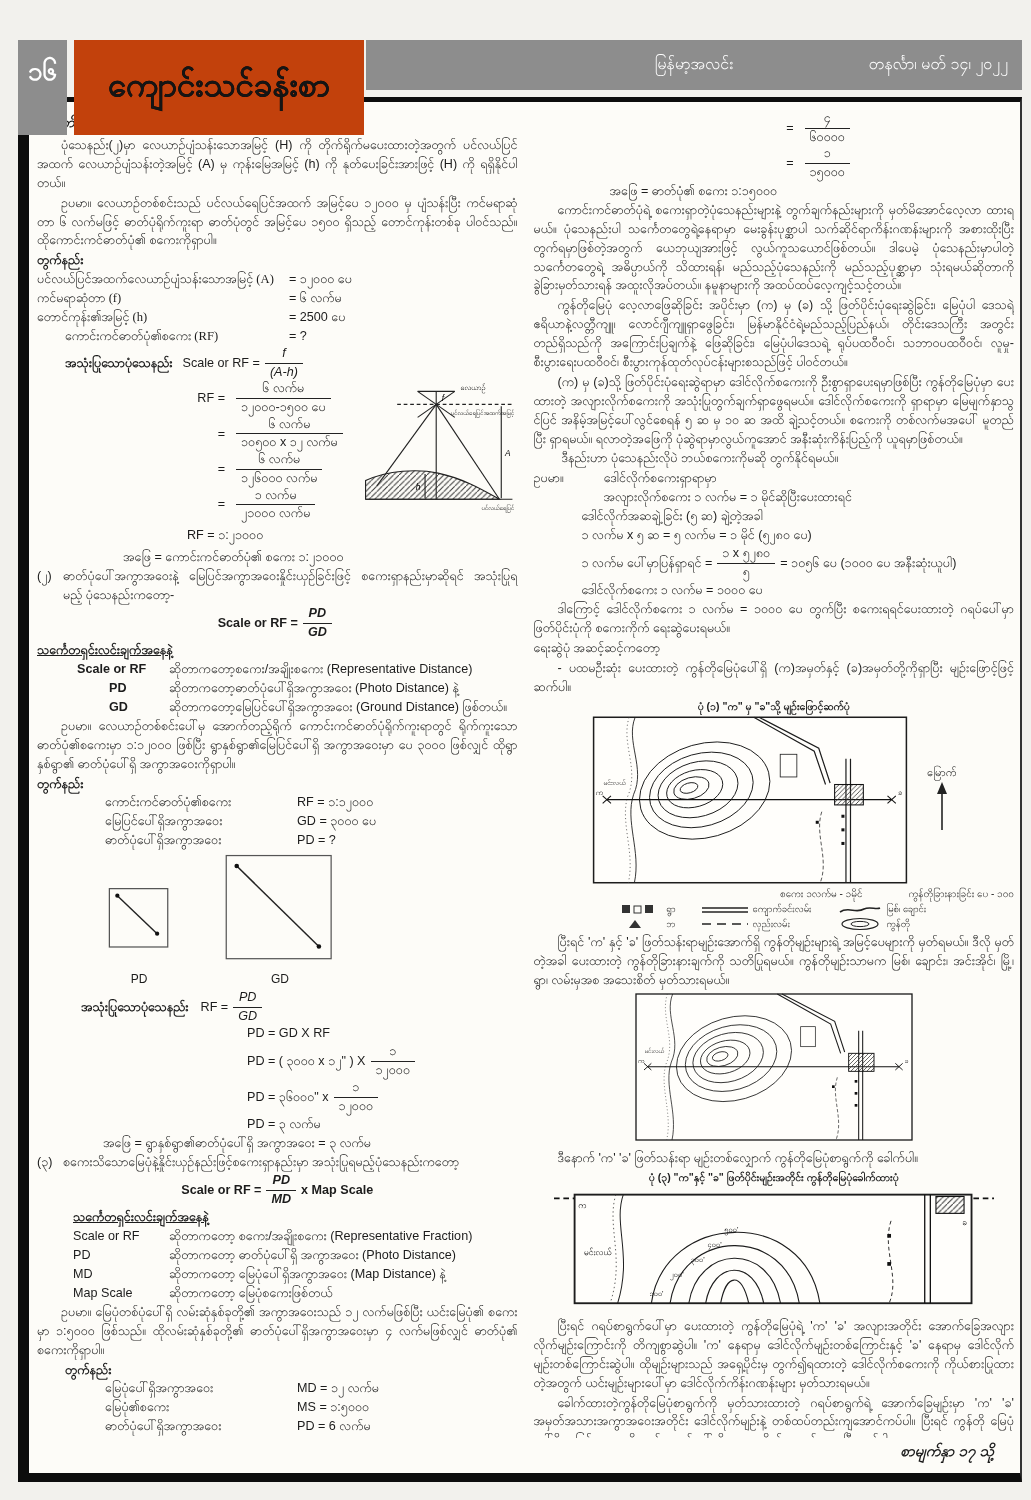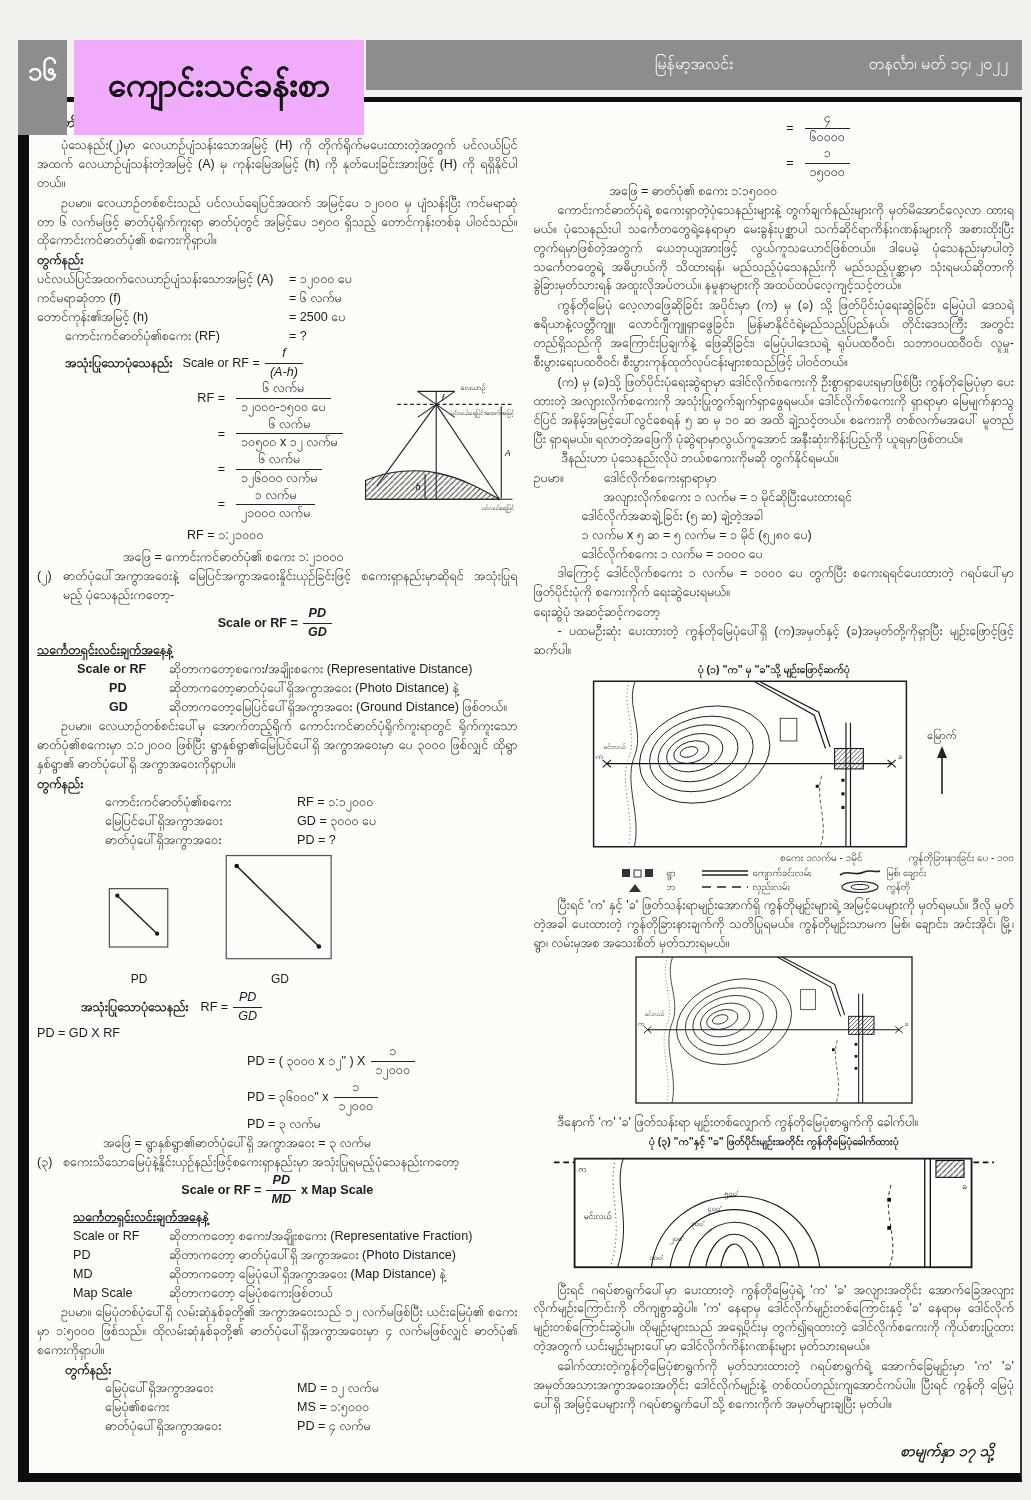--- a/index.html
+++ b/index.html
@@ -16,21 +16,21 @@
 
   
   .pagenum-box {
     position:absolute; left:18px; top:40px; width:49px; height:95px;
     background:#8d8d8d; color:#fff; font-weight:bold; font-size:26px;
     display:flex; justify-content:center; align-items:flex-start; padding-top:14px;
     z-index:5;
   }
   .section-box {
     position:absolute; left:74px; top:40px; width:290px; height:95px;
-    background:#f0abfc; color:#151515; font-weight:bold; font-size:33px;
+    background:#c2410c; color:#151515; font-weight:bold; font-size:33px;
     display:flex; align-items:center; justify-content:center;
     z-index:5; text-shadow:0 0 0 #000;
   }
   .topbar {
     position:absolute; left:366px; top:40px; width:656px; height:50px;
     background:#8d8d8d; color:#fff; z-index:4;
     display:flex; align-items:center; font-size:16px;
   }
   .topbar .paper { position:absolute; left:0; right:0; text-align:center; }
   .topbar .date  { position:absolute; right:14px; }
@@ -51,21 +51,21 @@
 
   .p { margin:0 0 1px 0; text-indent:24px; text-align:justify; }
   .p0 { text-indent:0; }
   .bold { font-weight:bold; }
   .ital { font-style:italic; }
   .underline { text-decoration:underline; }
   .center { text-align:center; }
   .cont-note { font-weight:bold; font-style:italic; font-size:14px; margin:2px 0 3px 0; }
 
   .kv { display:flex; margin:0; }
-  .kv .k { flex:0 0 252px; }
+  .kv .k { flex:0 0 252px;font-family:Liberation Serif, serif; }
   .kv2 { display:flex; margin-left:68px; }
   .kv2 .k { flex:0 0 192px; }
 
   .defrow { display:flex; margin-left:40px; }
   .defrow .t { flex:0 0 92px; font-weight:bold; }
   .defrow2 { display:flex; margin-left:36px; }
   .defrow2 .t { flex:0 0 96px; }
 
   .frac { display:inline-block; vertical-align:middle; text-align:center; margin:0 5px; line-height:1.25; }
   .frac .fn { display:block; padding:0 5px 1px 5px; border-bottom:1.3px solid #222; }
@@ -335,21 +335,21 @@
         </div>
 
         <div style="display:flex;align-items:center;margin-left:44px">
           <span class="bold">အသုံးပြုသောပုံသေနည်း</span>
           <span style="margin-left:12px">RF  =</span>
           <span class="frac">
               <span class="fn ital">PD</span>
               <span class="fd ital">GD</span>
             </span>
         </div>
-        <div style="">PD  =  GD X RF</div>
+        <div style="margin-left:210px">PD  =  GD X RF</div>
         <div class="steprow" style="margin-left:210px">
           <span>PD  =  ( ၃၀၀၀ x ၁၂" )  X</span>
           <span class="frac">
               <span class="fn">၁</span>
               <span class="fd">၁၂၀၀၀</span>
             </span>
         </div>
         <div class="steprow" style="margin-left:210px">
           <span>PD  =  ၃၆၀၀၀" x</span>
           <span class="frac">
@@ -395,21 +395,21 @@
         <div class="kv2">
             <span class="k">မြေပုံပေါ်ရှိအကွာအဝေး</span>
             <span>MD  =  ၁၂ လက်မ</span>
           </div>
         <div class="kv2">
             <span class="k">မြေပုံ၏စကေး</span>
             <span>MS  =  ၁:၅၀၀၀</span>
           </div>
         <div class="kv2">
             <span class="k">ဓာတ်ပုံပေါ်ရှိအကွာအဝေး</span>
-            <span>PD  =  ၄ လက်မ</span>
+            <span>PD  =  6 လက်မ</span>
           </div>
         <div class="kv2">
             <span class="k">ဓာတ်ပုံ၏စကေး</span>
             <span>RF  =  ?</span>
           </div>
 
       </section>
 
       <section class="col">
         <div class="steprow" style="margin-left:222px">
@@ -432,20 +432,28 @@
         <p class="p">ကွန်တိုမြေပုံ လေ့လာဖြေဆိုခြင်း အပိုင်းမှာ (က) မှ (ခ) သို့ ဖြတ်ပိုင်းပုံရေးဆွဲခြင်း၊ မြေပုံပါ ဒေသရဲ့ ဧရိယာနဲ့လတ္တီကျူ၊ လောင်ဂျီကျူရှာဖွေခြင်း၊ မြန်မာနိုင်ငံရဲ့မည်သည့်ပြည်နယ်၊ တိုင်းဒေသကြီး အတွင်းတည်ရှိသည်ကို အကြောင်းပြချက်နဲ့ ဖြေဆိုခြင်း၊ မြေပုံပါဒေသရဲ့ ရုပ်ပထဝီဝင်၊ သဘာဝပထဝီဝင်၊ လူမှု-စီးပွားရေးပထဝီဝင်၊ စီးပွားကုန်ထုတ်လုပ်ငန်းများစသည်ဖြင့် ပါဝင်တယ်။</p>
         <p class="p">(က) မှ (ခ)သို့ ဖြတ်ပိုင်းပုံရေးဆွဲရာမှာ ဒေါင်လိုက်စကေးကို ဦးစွာရှာပေးရမှာဖြစ်ပြီး ကွန်တိုမြေပုံမှာ ပေးထားတဲ့ အလျားလိုက်စကေးကို အသုံးပြုတွက်ချက်ရှာဖွေရမယ်။ ဒေါင်လိုက်စကေးကို ရှာရာမှာ မြေမျက်နှာသွင်ပြင် အနိမ့်အမြင့်ပေါ်လွင်စေရန် ၅ ဆ မှ ၁၀ ဆ အထိ ချဲ့သင့်တယ်။ စကေးကို တစ်လက်မအပေါ် မူတည်ပြီး ရှာရမယ်။ ရလာတဲ့အဖြေကို ပုံဆွဲရာမှာလွယ်ကူအောင် အနီးဆုံးကိန်းပြည့်ကို ယူရမှာဖြစ်တယ်။</p>
         <p class="p" style="text-indent:28px">ဒီနည်းဟာ ပုံသေနည်းလိုပဲ ဘယ်စကေးကိုမဆို တွက်နိုင်ရမယ်။</p>
         <div style="display:flex;gap:40px">
           <span>ဥပမာ။</span>
           <span>ဒေါင်လိုက်စကေးရှာရာမှာ</span>
         </div>
         <div style="margin-left:70px">အလျားလိုက်စကေး ၁ လက်မ = ၁ မိုင်ဆိုပြီးပေးထားရင်</div>
         <div style="margin-left:48px">ဒေါင်လိုက်အဆချဲ့ခြင်း (၅ ဆ) ချဲ့တဲ့အခါ</div>
         <div style="margin-left:48px">၁ လက်မ x ၅ ဆ = ၅ လက်မ = ၁ မိုင် (၅၂၈၀ ပေ)</div>
+        <div class="steprow" style="margin-left:48px">
+          <span>၁ လက်မ ပေါ်မှာပြန်ရှာရင်    =</span>
+          <span class="frac">
+              <span class="fn">၁ x ၅၂၈၀</span>
+              <span class="fd">၅</span>
+            </span>
+          <span>= ၁၀၅၆ ပေ (၁၀၀၀ ပေ အနီးဆုံးယူပါ)</span>
+        </div>
         <div style="margin-left:48px">ဒေါင်လိုက်စကေး ၁ လက်မ   = ၁၀၀၀ ပေ</div>
         <p class="p">ဒါကြောင့် ဒေါင်လိုက်စကေး ၁ လက်မ = ၁၀၀၀ ပေ တွက်ပြီး စကေးရရင်ပေးထားတဲ့ ဂရပ်ပေါ်မှာ ဖြတ်ပိုင်းပုံကို စကေးကိုက် ရေးဆွဲပေးရမယ်။</p>
         <p class="p p0">ရေးဆွဲပုံ အဆင့်ဆင့်ကတော့</p>
         <p class="p">- ပထမဦးဆုံး ပေးထားတဲ့ ကွန်တိုမြေပုံပေါ်ရှိ (က)အမှတ်နှင့် (ခ)အမှတ်တို့ကိုရှာပြီး မျဉ်းဖြောင့်ဖြင့် ဆက်ပါ။</p>
 
         <figure>
           <figcaption class="figcap">ပုံ (၁) "က" မှ "ခ"သို့ မျဉ်းဖြောင့်ဆက်ပုံ</figcaption>
           <div class="maprow">
             <svg width="318" height="170" viewBox="0 0 420 225">
               <use href="#sym-contour"></use>

